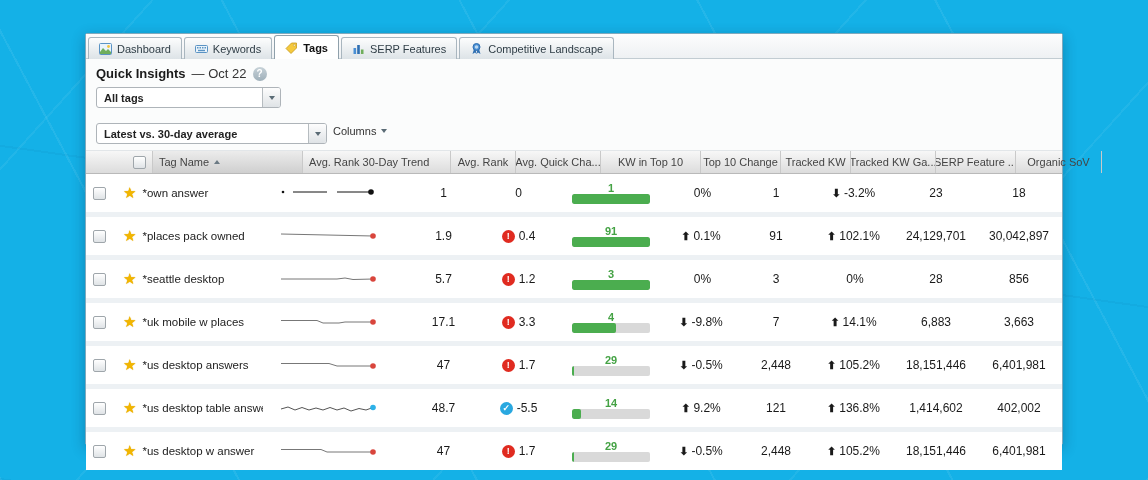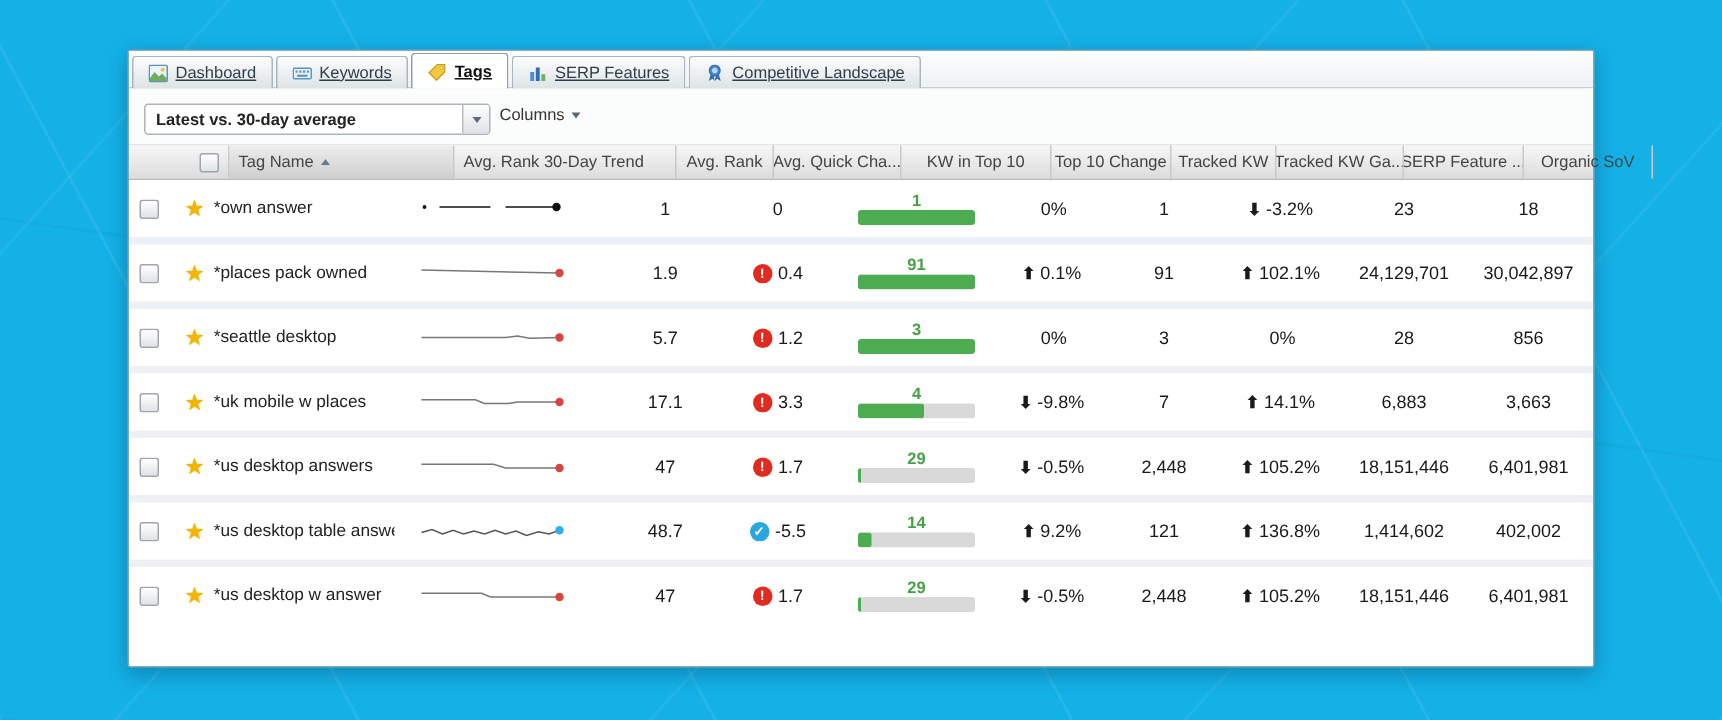--- a/index.html
+++ b/index.html
@@ -18,21 +18,21 @@
     background:#fff; border:1px solid #7fa9bd; border-radius:2px;
     box-shadow:0 4px 14px rgba(0,30,60,.30);
     display:flex; flex-direction:column;
   }
   
   .tabstrip { display:flex; align-items:flex-end; height:25px; background:linear-gradient(#fdfdfd,#eef1f3); border-bottom:1px solid #c2ccd2; padding-left:2px; }
   .tab {
     display:flex; align-items:center; gap:5px; height:22px; padding:0 10px;
     border:1px solid #a9b6bf; border-bottom:none; border-radius:3px 3px 0 0;
     background:linear-gradient(#fcfdfd,#dde3e7); margin-right:2px;
-    font-size:11px; color:#2f3d46; cursor:pointer; position:relative; top:1px;text-decoration:underline;
+    font-size:11px; color:#2f3d46; cursor:pointer; position:relative; top:1px;
   }
   .tab.active { background:#fff; font-weight:bold; color:#111; height:24px; border-color:#8fa0ab; }
   .tabicon { width:13px; height:12px; display:inline-block; }
   
   .qi { padding:7px 10px 5px 10px; background:#fbfcfc; }
   .qi-title-row { display:flex; align-items:center; gap:6px; }
   .qi-title { font-size:13px; font-weight:bold; color:#1a1a1a; }
   .qi-date { font-size:13px; color:#333; }
   .helpicon { width:14px; height:14px; border-radius:50%; background:linear-gradient(#c7d2d8,#9fb0ba); color:#fff; font-size:10px; font-weight:bold; text-align:center; line-height:14px; }
   .combo { display:inline-flex; align-items:stretch; height:21px; border:1px solid #aeb4b9; border-radius:3px; background:#fff; margin-top:6px; overflow:hidden; }
@@ -119,20 +119,33 @@
       <svg class="tabicon" viewBox="0 0 13 12">
           <path d="M4 6l-1.5 5L5 9.5 6.5 11 5.5 6z" fill="#2f6fb2"></path>
           <path d="M9 6l1.5 5L8 9.5 6.5 11 7.5 6z" fill="#2f6fb2"></path>
           <circle cx="6.5" cy="4" r="3.5" fill="#4a8fd4" stroke="#2f6fb2"></circle>
           <circle cx="6.5" cy="4" r="1.8" fill="#bcd8f0"></circle>
         </svg>
       <span>Competitive Landscape</span>
     </div>
   </div>
 
+  <div class="qi">
+    <div class="qi-title-row">
+      <span class="qi-title">Quick Insights</span>
+      <span class="qi-date">— Oct 22</span>
+      <span class="helpicon">?</span>
+    </div>
+    <div class="combo w1">
+      <span class="combo-text">All tags</span>
+      <span class="combo-trigger">
+          <span class="caret"></span>
+        </span>
+    </div>
+  </div>
 
   <div class="toolbar">
     <div class="combo w2">
       <span class="combo-text">Latest vs. 30-day average</span>
       <span class="combo-trigger">
           <span class="caret"></span>
         </span>
     </div>
     <div class="columns-btn">
       <span>Columns</span>

